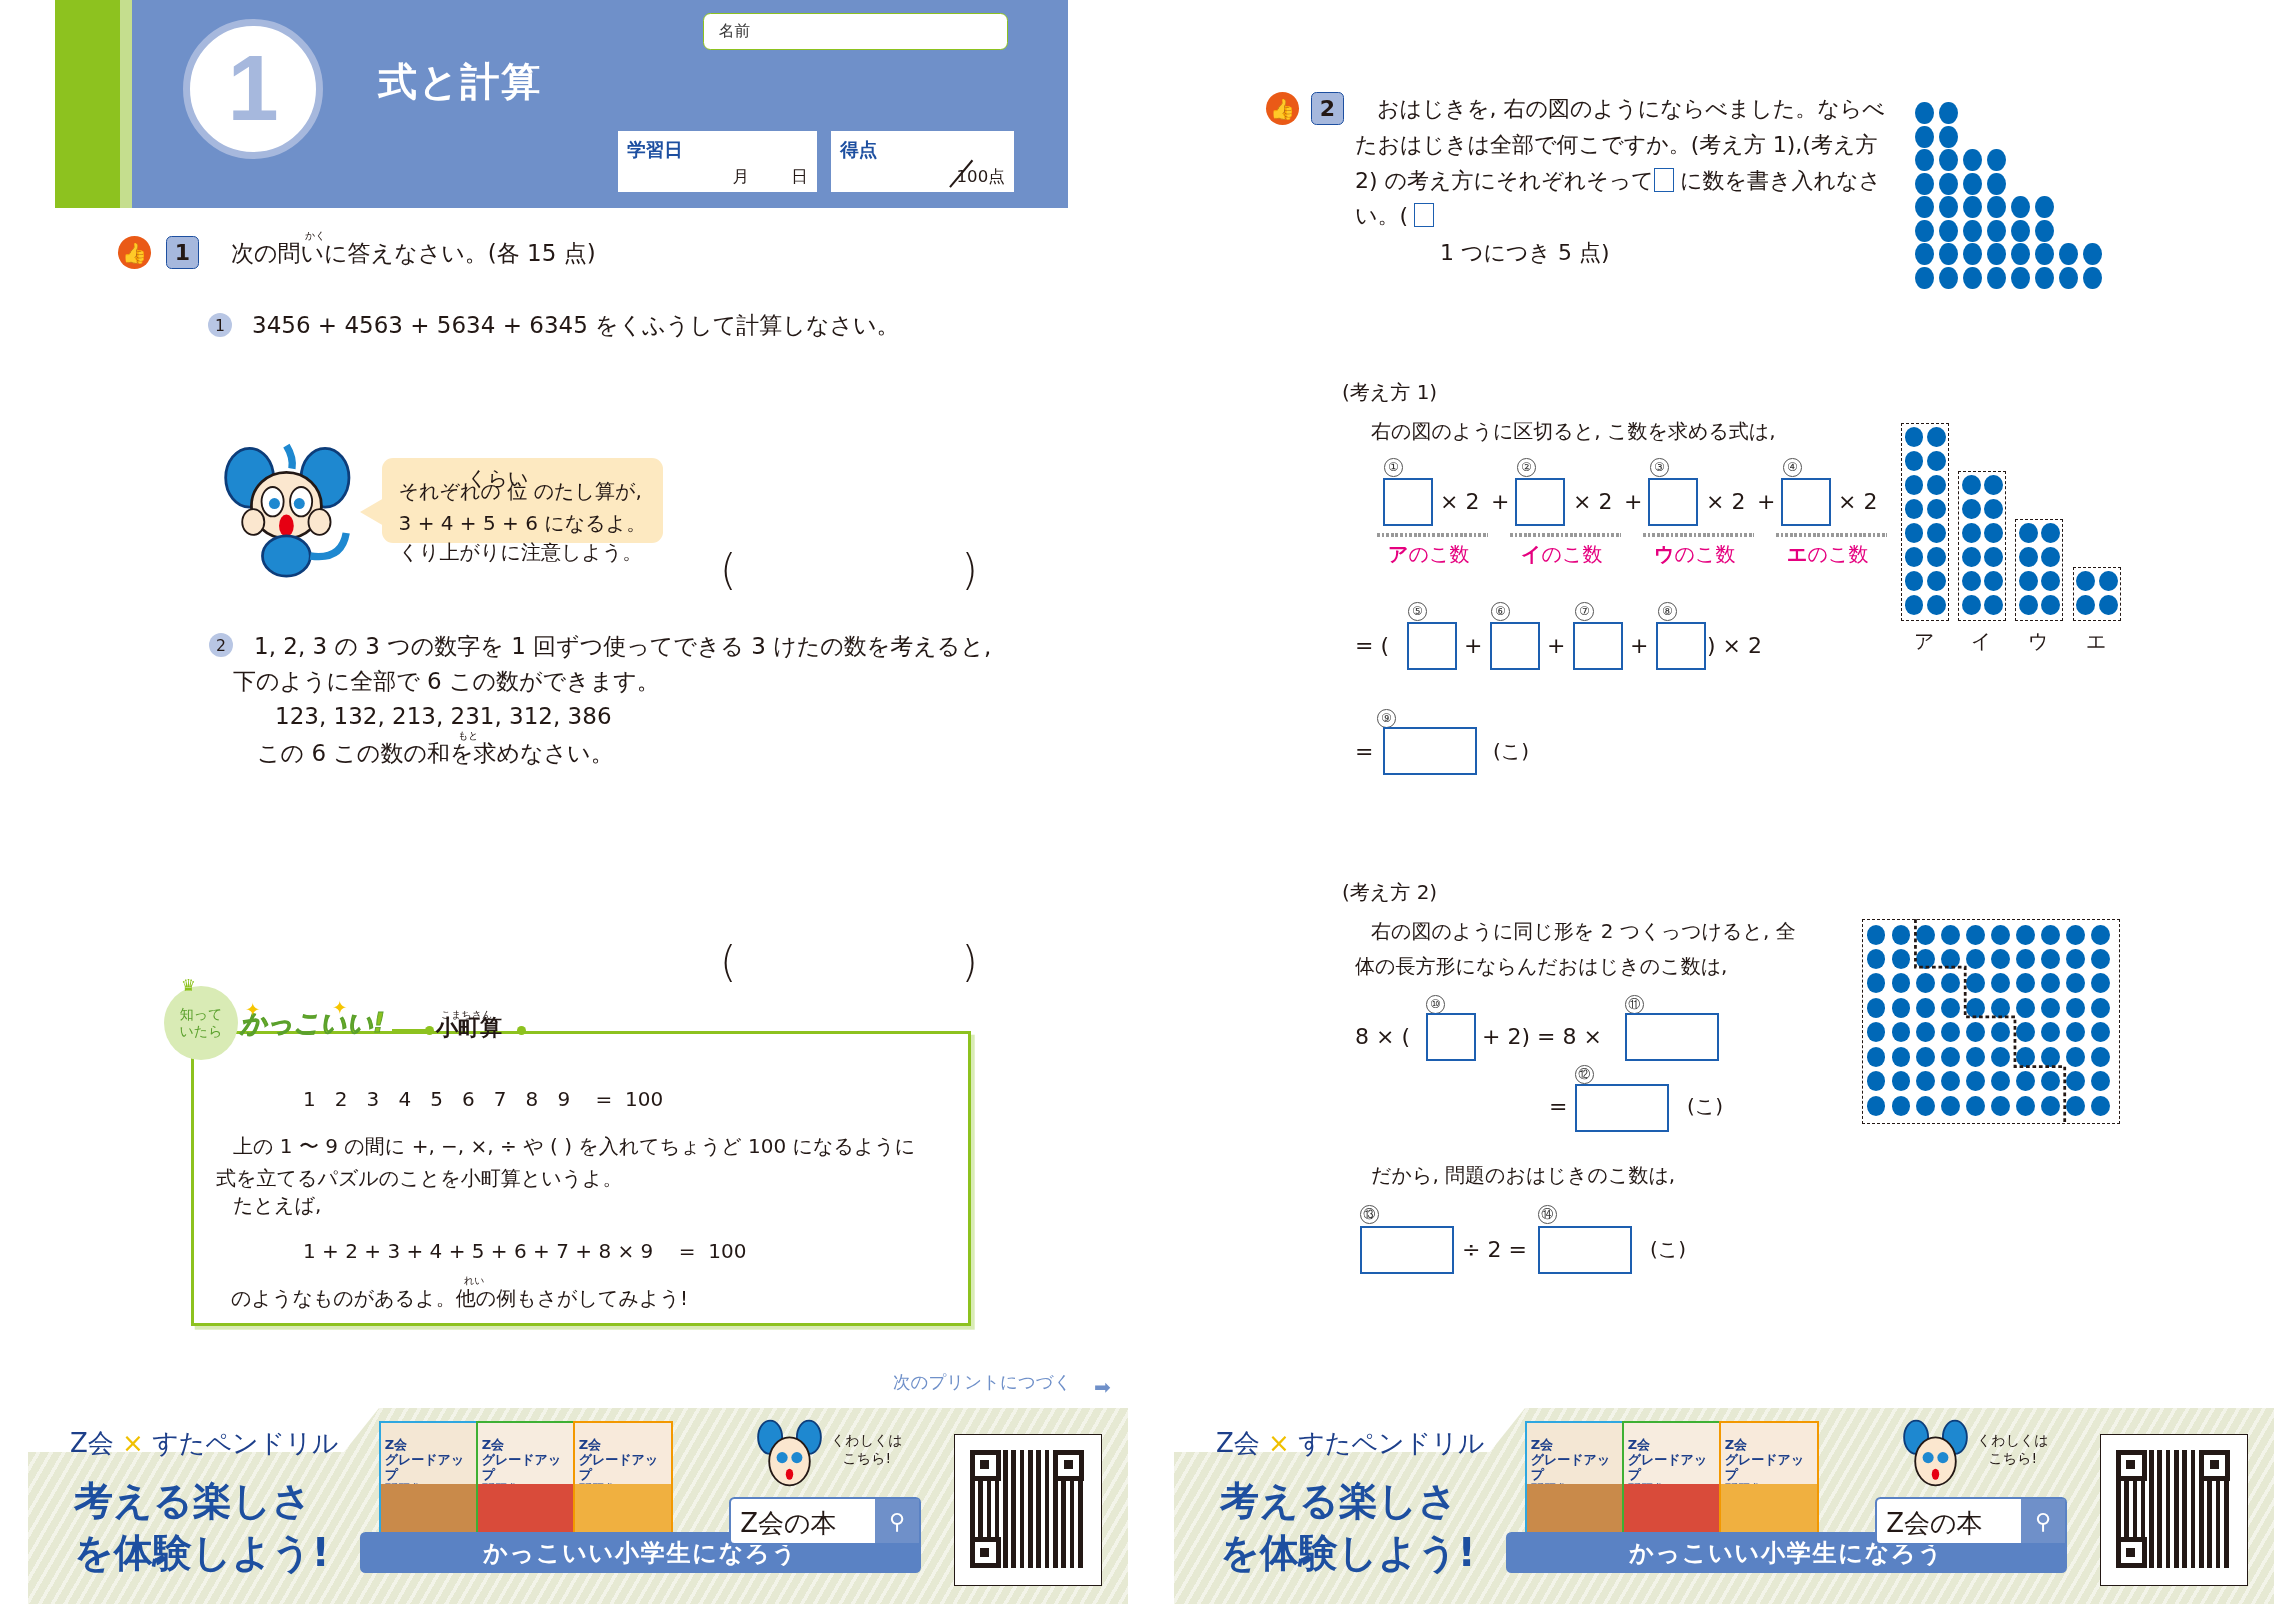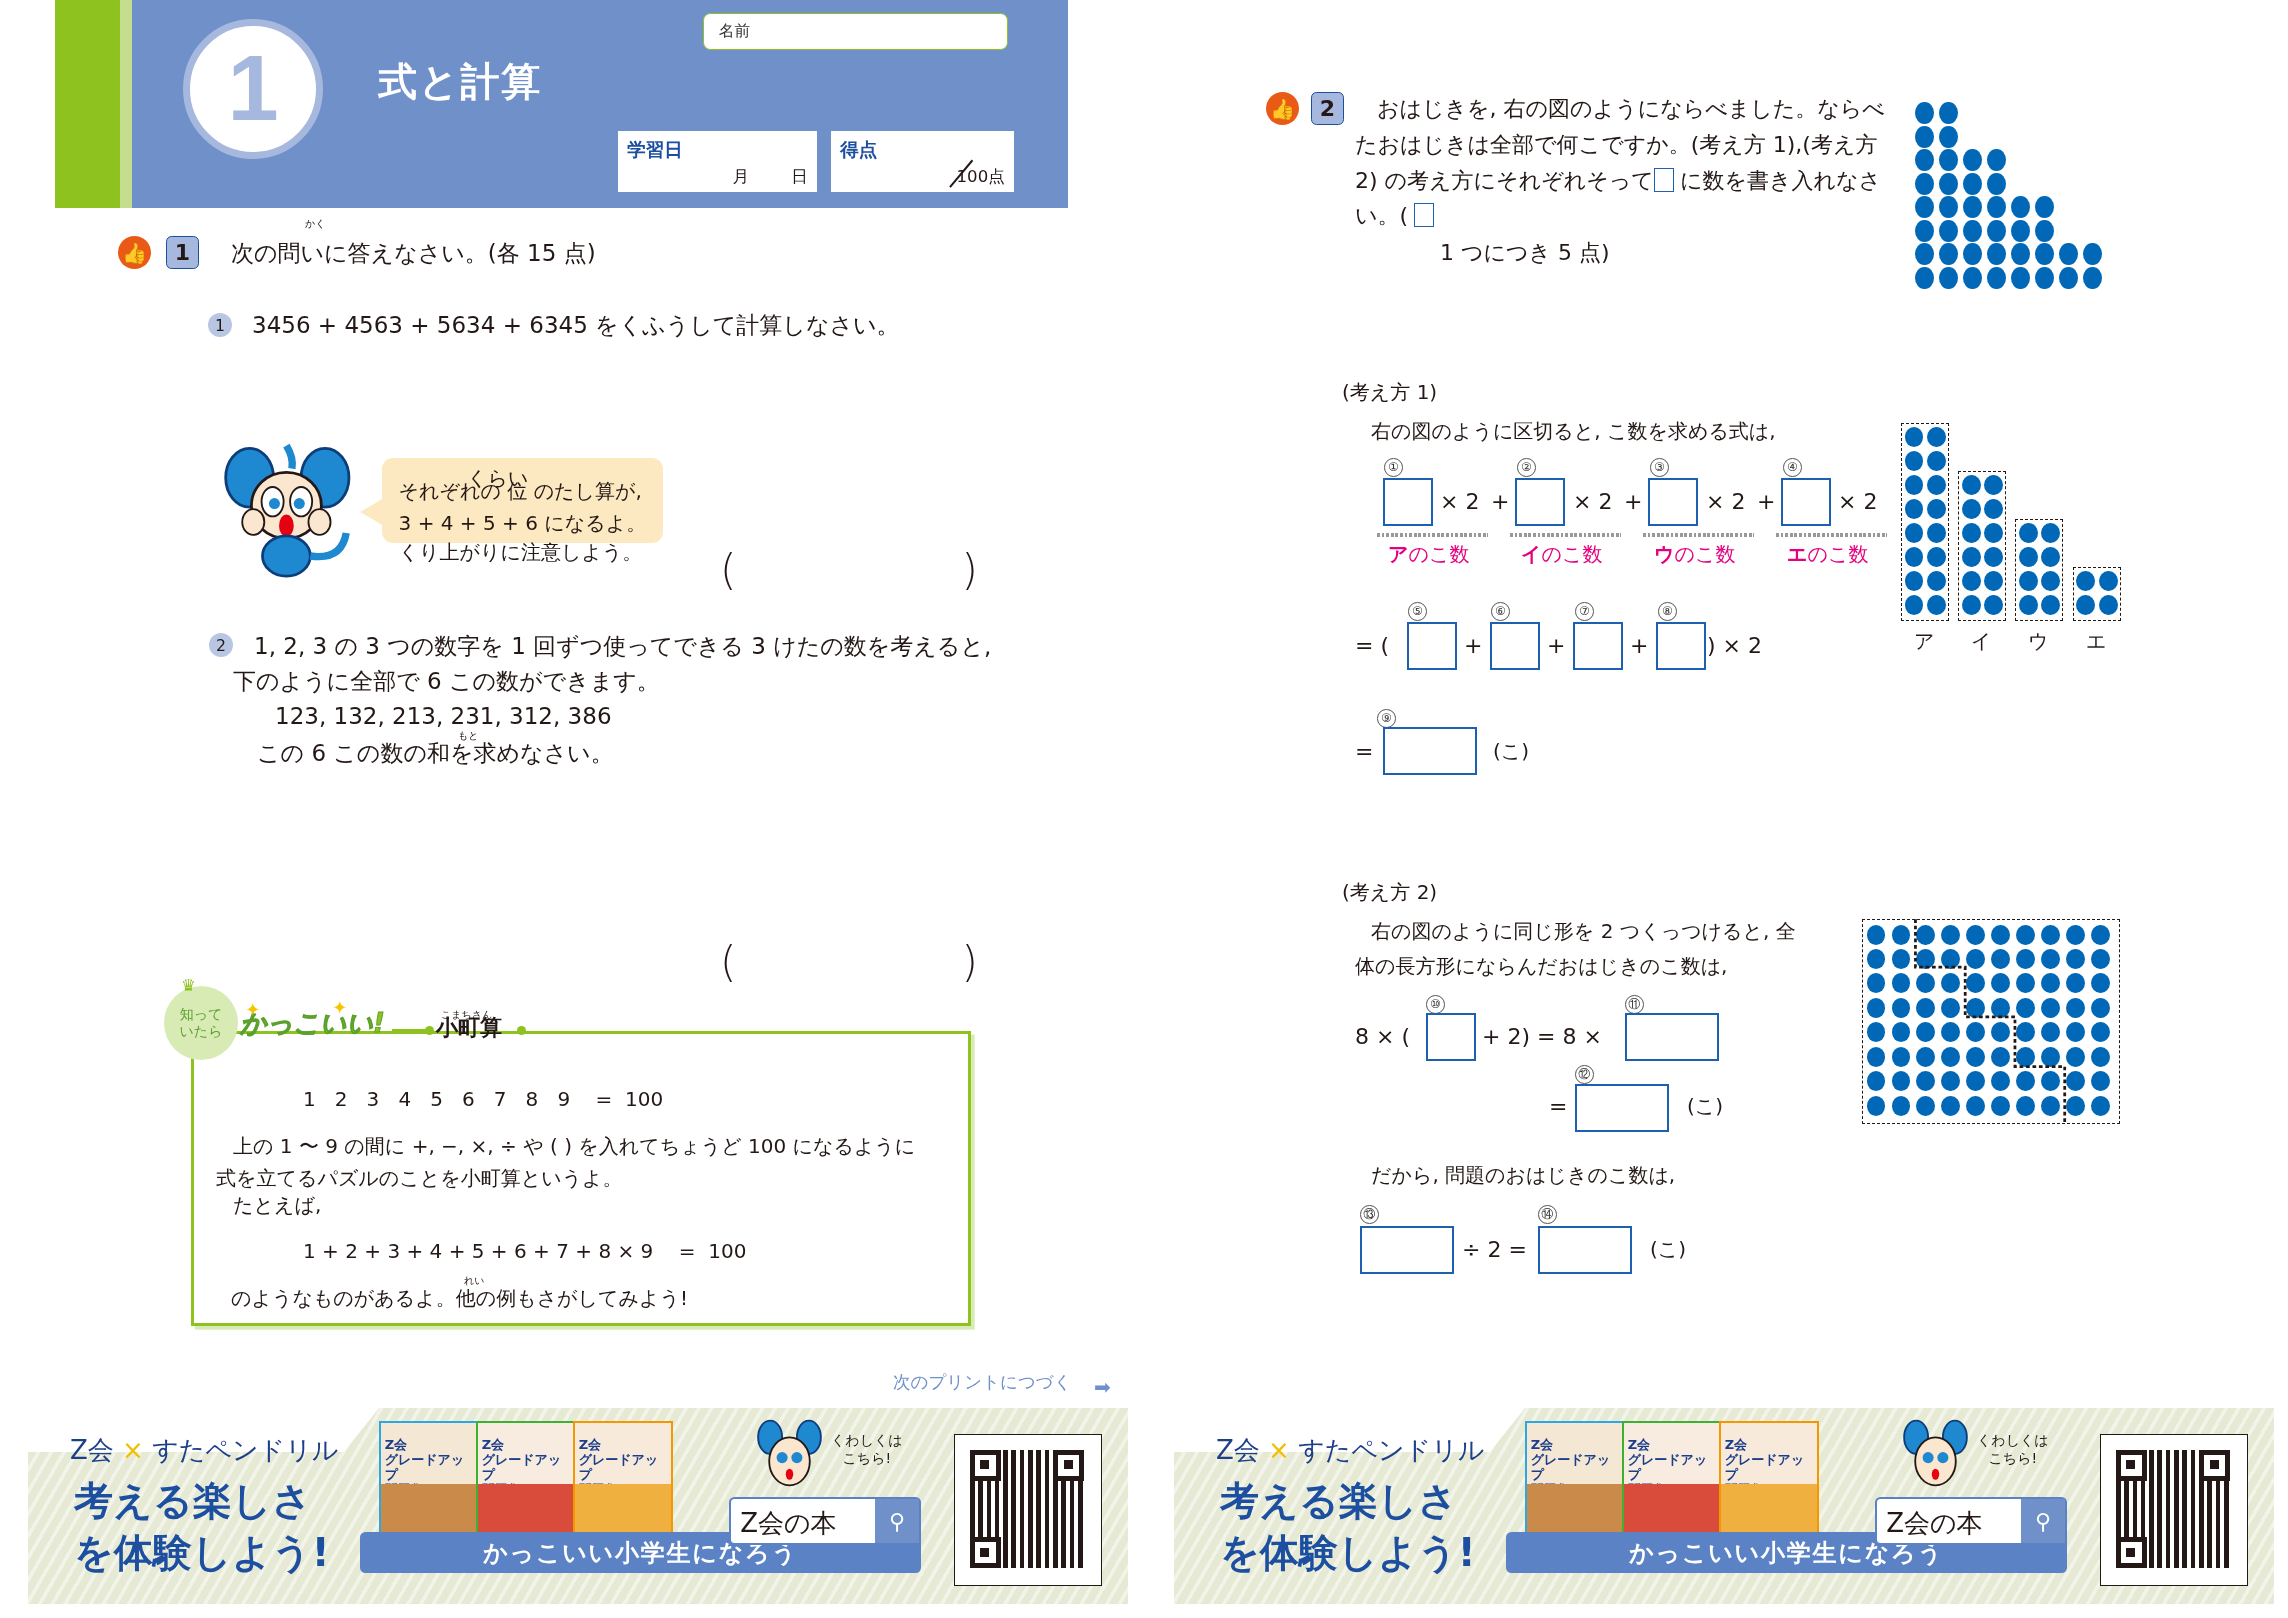--- a/index.html
+++ b/index.html
@@ -37,21 +37,21 @@
   .ktitle{left:436px;top:1013px;font-size:22px;font-weight:bold;}
   .kdot{width:9.2px;height:9.2px;border-radius:50%;background:#8dc21f;}
   .kline{height:3.7px;background:#8dc21f;}
   .ktxt{font-size:20px;white-space:nowrap;}
   
   .next{left:893px;top:1370px;font-size:17.5px;color:#6f90c9;}
   .next-arrow{left:1094px;top:1375px;font-size:20px;color:#6f90c9;}
   
   .banner{top:1408px;width:1100px;height:196px;background:repeating-linear-gradient(120deg,#e6e9d3 0 7.4px,#f3f4e9 7.4px 11px);}
   .banner .topwhite{position:absolute;left:0;top:0;width:351px;height:44px;background:#ffffff;clip-path:polygon(0 0,100% 0,90% 100%,0 100%);}
-  .banner .brand{position:absolute;left:42px;top:25px;font-size:26px;color:#1d3f8a;}
+  .banner .brand{position:absolute;left:42px;top:18px;font-size:26px;color:#1d3f8a;}
   .banner .brand .x{color:#f0c000;}
   .banner .slogan{position:absolute;left:46px;font-size:39px;font-weight:bold;color:#1d4fa0;}
   .book{position:absolute;top:13px;width:100px;height:148px;border:2.8px solid;box-sizing:border-box;overflow:hidden;}
   .book .bt{position:absolute;left:3.7px;top:14.8px;font-size:13px;font-weight:bold;color:#1d3f8a;line-height:1.15;}
   .book .food{position:absolute;left:0;right:0;bottom:0;height:83px;}
   .bbar{position:absolute;left:332px;top:124px;width:561px;height:41px;background:#5a82c4;border-radius:5.5px;color:#fff;font-size:24px;font-weight:bold;display:flex;align-items:center;justify-content:center;letter-spacing:1.8px;}
   .zsearch{position:absolute;left:701px;top:89px;width:192px;height:48px;background:#fff;border:2.8px solid #5a82c4;border-radius:5.5px;box-sizing:border-box;}
   .zsearch .zt{position:absolute;left:9.2px;top:7.4px;font-size:26px;color:#231815;}
   .zsearch .zb{position:absolute;right:0;top:0;width:44px;height:100%;background:#6f90c9;color:#fff;font-size:22px;display:flex;align-items:center;justify-content:center;}
   .kuwashiku{position:absolute;left:803px;top:24px;font-size:14px;text-align:center;line-height:1.25;}
@@ -90,21 +90,21 @@
   <span class="val">日</span>
 </div>
 <div class="abs infobox" style="left:831px;width:183px;">
   <span class="lbl">得点</span>
   <span class="slash"></span>
   <span class="val">100点</span>
 </div>
 
 <div class="abs thumb" style="left:118px;top:236px;">👍</div>
 <div class="abs qnum" style="left:166px;top:236px;">1</div>
-<div class="abs ruby" style="left:305px;top:217px;">かく</div>
+<div class="abs ruby" style="left:305px;top:229px;">かく</div>
 <div class="abs txt" style="left:231px;top:242px;">次の問いに答えなさい。(各 15 点)</div>
 
 <div class="abs subnum" style="left:208px;top:313px;">1</div>
 <div class="abs txt" style="left:252px;top:314px;">3456 + 4563 + 5634 + 6345 をくふうして計算しなさい。</div>
 
 <svg class="abs mascot" viewBox="0 0 150 150">
   <ellipse cx="30" cy="40" rx="26" ry="32" fill="#1e88d0" stroke="#0d3d7a" stroke-width="3"></ellipse>
   <ellipse cx="112" cy="40" rx="26" ry="32" fill="#1e88d0" stroke="#0d3d7a" stroke-width="3"></ellipse>
   <path d="M70 5 Q78 18 76 30" stroke="#1e88d0" stroke-width="8" fill="none"></path>
   <ellipse cx="70" cy="70" rx="38" ry="36" fill="#fbe7cf" stroke="#231815" stroke-width="3"></ellipse>

